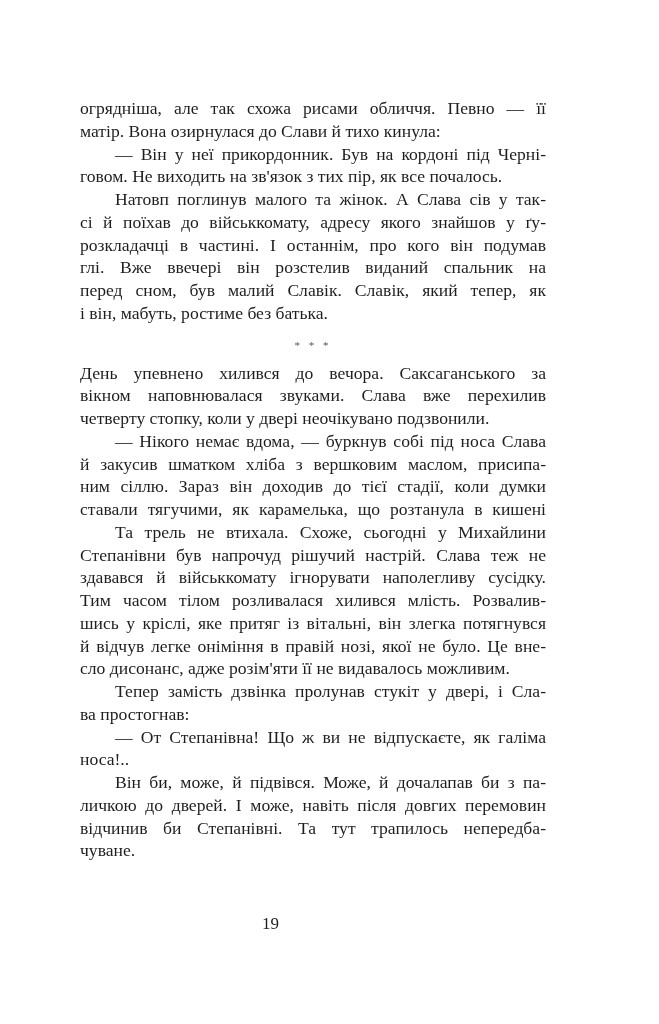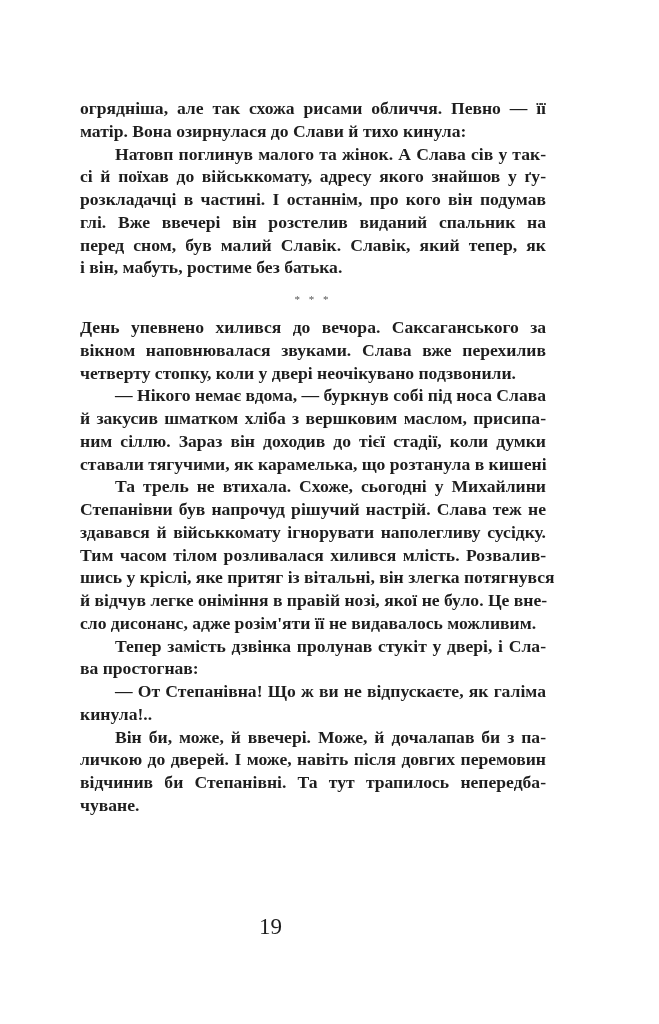--- a/index.html
+++ b/index.html
@@ -13,53 +13,56 @@
     font-size: 17.6px;
     line-height: 22.75px;
     color: #1e1e1e;
   }
   .line {
     display: block;
     white-space: nowrap;
     text-align: justify;
     text-align-last: justify;
     height: 22.75px;
-    font-weight: bold;
   }
   .line.last { text-align-last: left; }
   .line.indent { padding-left: 35px; }
   .sep {
     display: block;
     text-align: center;
     font-size: 11px;
     color: #555;
     letter-spacing: 3px;
     height: 22px;
     line-height: 22px;
     margin-top: 9px;
     margin-bottom: 6px;
   }
   .pagenum {
     position: absolute;
     left: 0; width: 541px;
     top: 914px;
     text-align: center;
     font-family: "Liberation Serif", "DejaVu Serif", serif;
-    font-size: 23px;
+    font-size: 17px;
     color: #1e1e1e;
   }
 </style>
 </head>
 <body>
 
 <div class="page">
   <div id="before">
       <div>
         <span class="line">огряднiша, але так схожа рисами обличчя. Певно — її</span>
         <span class="line last">матір. Вона озирнулася до Слави й тихо кинула:</span>
+      </div>
+      <div>
+        <span class="line indent">— Він у неї прикордонник. Був на кордоні під Черні-</span>
+        <span class="line last">говом. Не виходить на зв'язок з тих пір, як все почалось.</span>
       </div>
       <div>
         <span class="line indent">Натовп поглинув малого та жінок. А Слава сів у так-</span>
         <span class="line">сі й поїхав до військкомату, адресу якого знайшов у ґу-</span>
         <span class="line">розкладачці в частині. І останнім, про кого він подумав</span>
         <span class="line">глі. Вже ввечері він розстелив виданий спальник на</span>
         <span class="line">перед сном, був малий Славік. Славік, який тепер, як</span>
         <span class="line last">і він, мабуть, ростиме без батька.</span>
       </div>
     </div>
@@ -84,24 +87,24 @@
         <span class="line">шись у кріслі, яке притяг із вітальні, він злегка потягнувся</span>
         <span class="line">й відчув легке оніміння в правій нозі, якої не було. Це вне-</span>
         <span class="line last">сло дисонанс, адже розім'яти її не видавалось можливим.</span>
       </div>
       <div>
         <span class="line indent">Тепер замість дзвінка пролунав стукіт у двері, і Сла-</span>
         <span class="line last">ва простогнав:</span>
       </div>
       <div>
         <span class="line indent">— От Степанівна! Що ж ви не відпускаєте, як галіма</span>
-        <span class="line last">кинула!..</span>
+        <span class="line last">носа!..</span>
       </div>
       <div>
-        <span class="line indent">Він би, може, й ввечері. Може, й дочалапав би з па-</span>
+        <span class="line indent">Він би, може, й підвівся. Може, й дочалапав би з па-</span>
         <span class="line">личкою до дверей. І може, навіть після довгих перемовин</span>
         <span class="line">відчинив би Степанівні. Та тут трапилось непередба-</span>
         <span class="line last">чуване.</span>
       </div>
     </div>
 </div>
 
 <div class="pagenum">19</div>
 
 </body></html>

